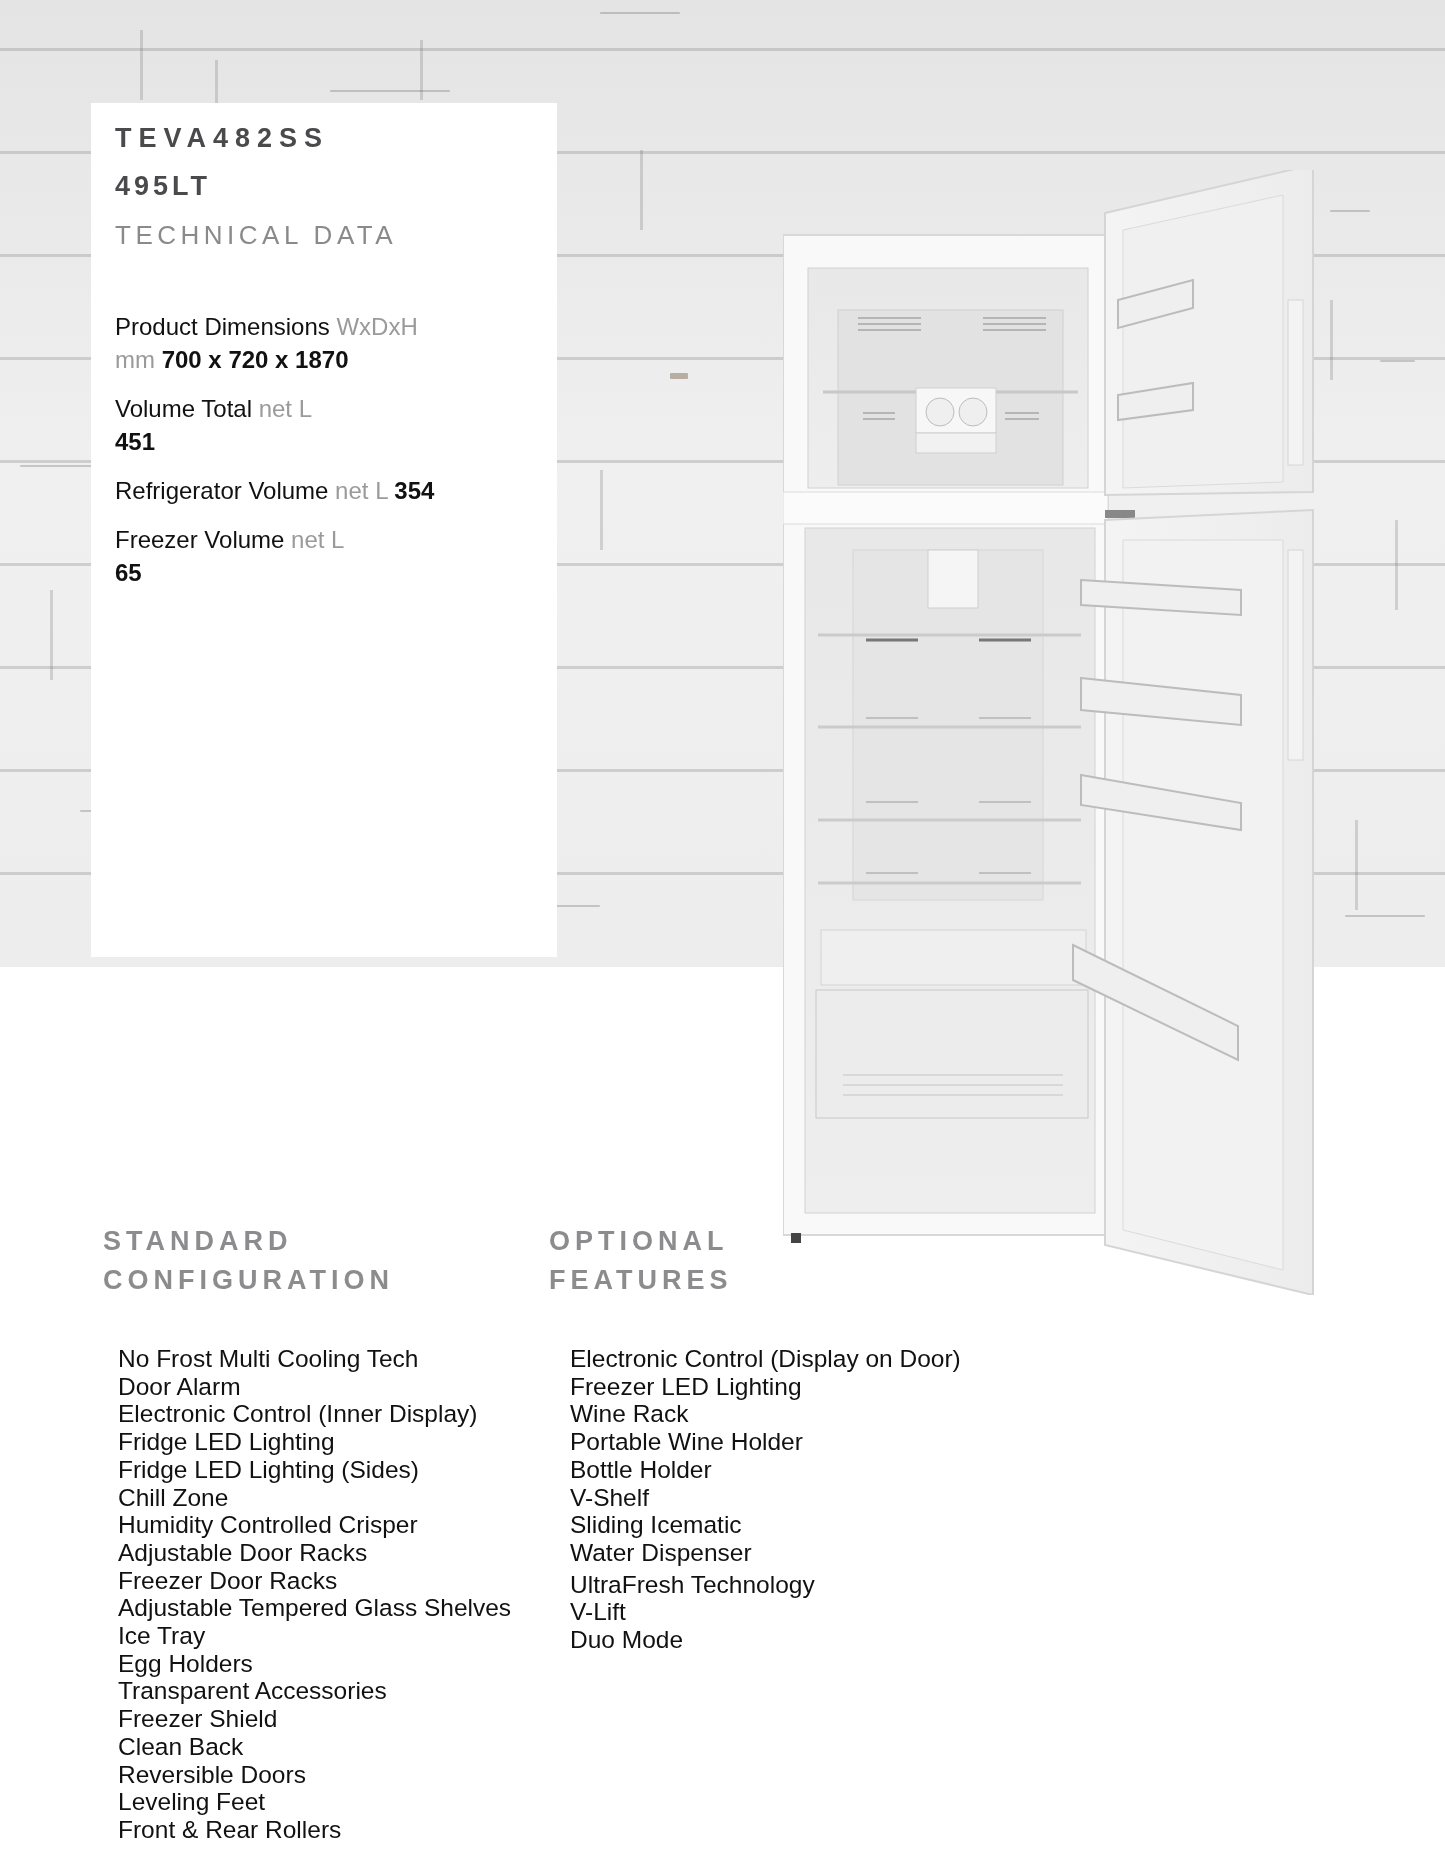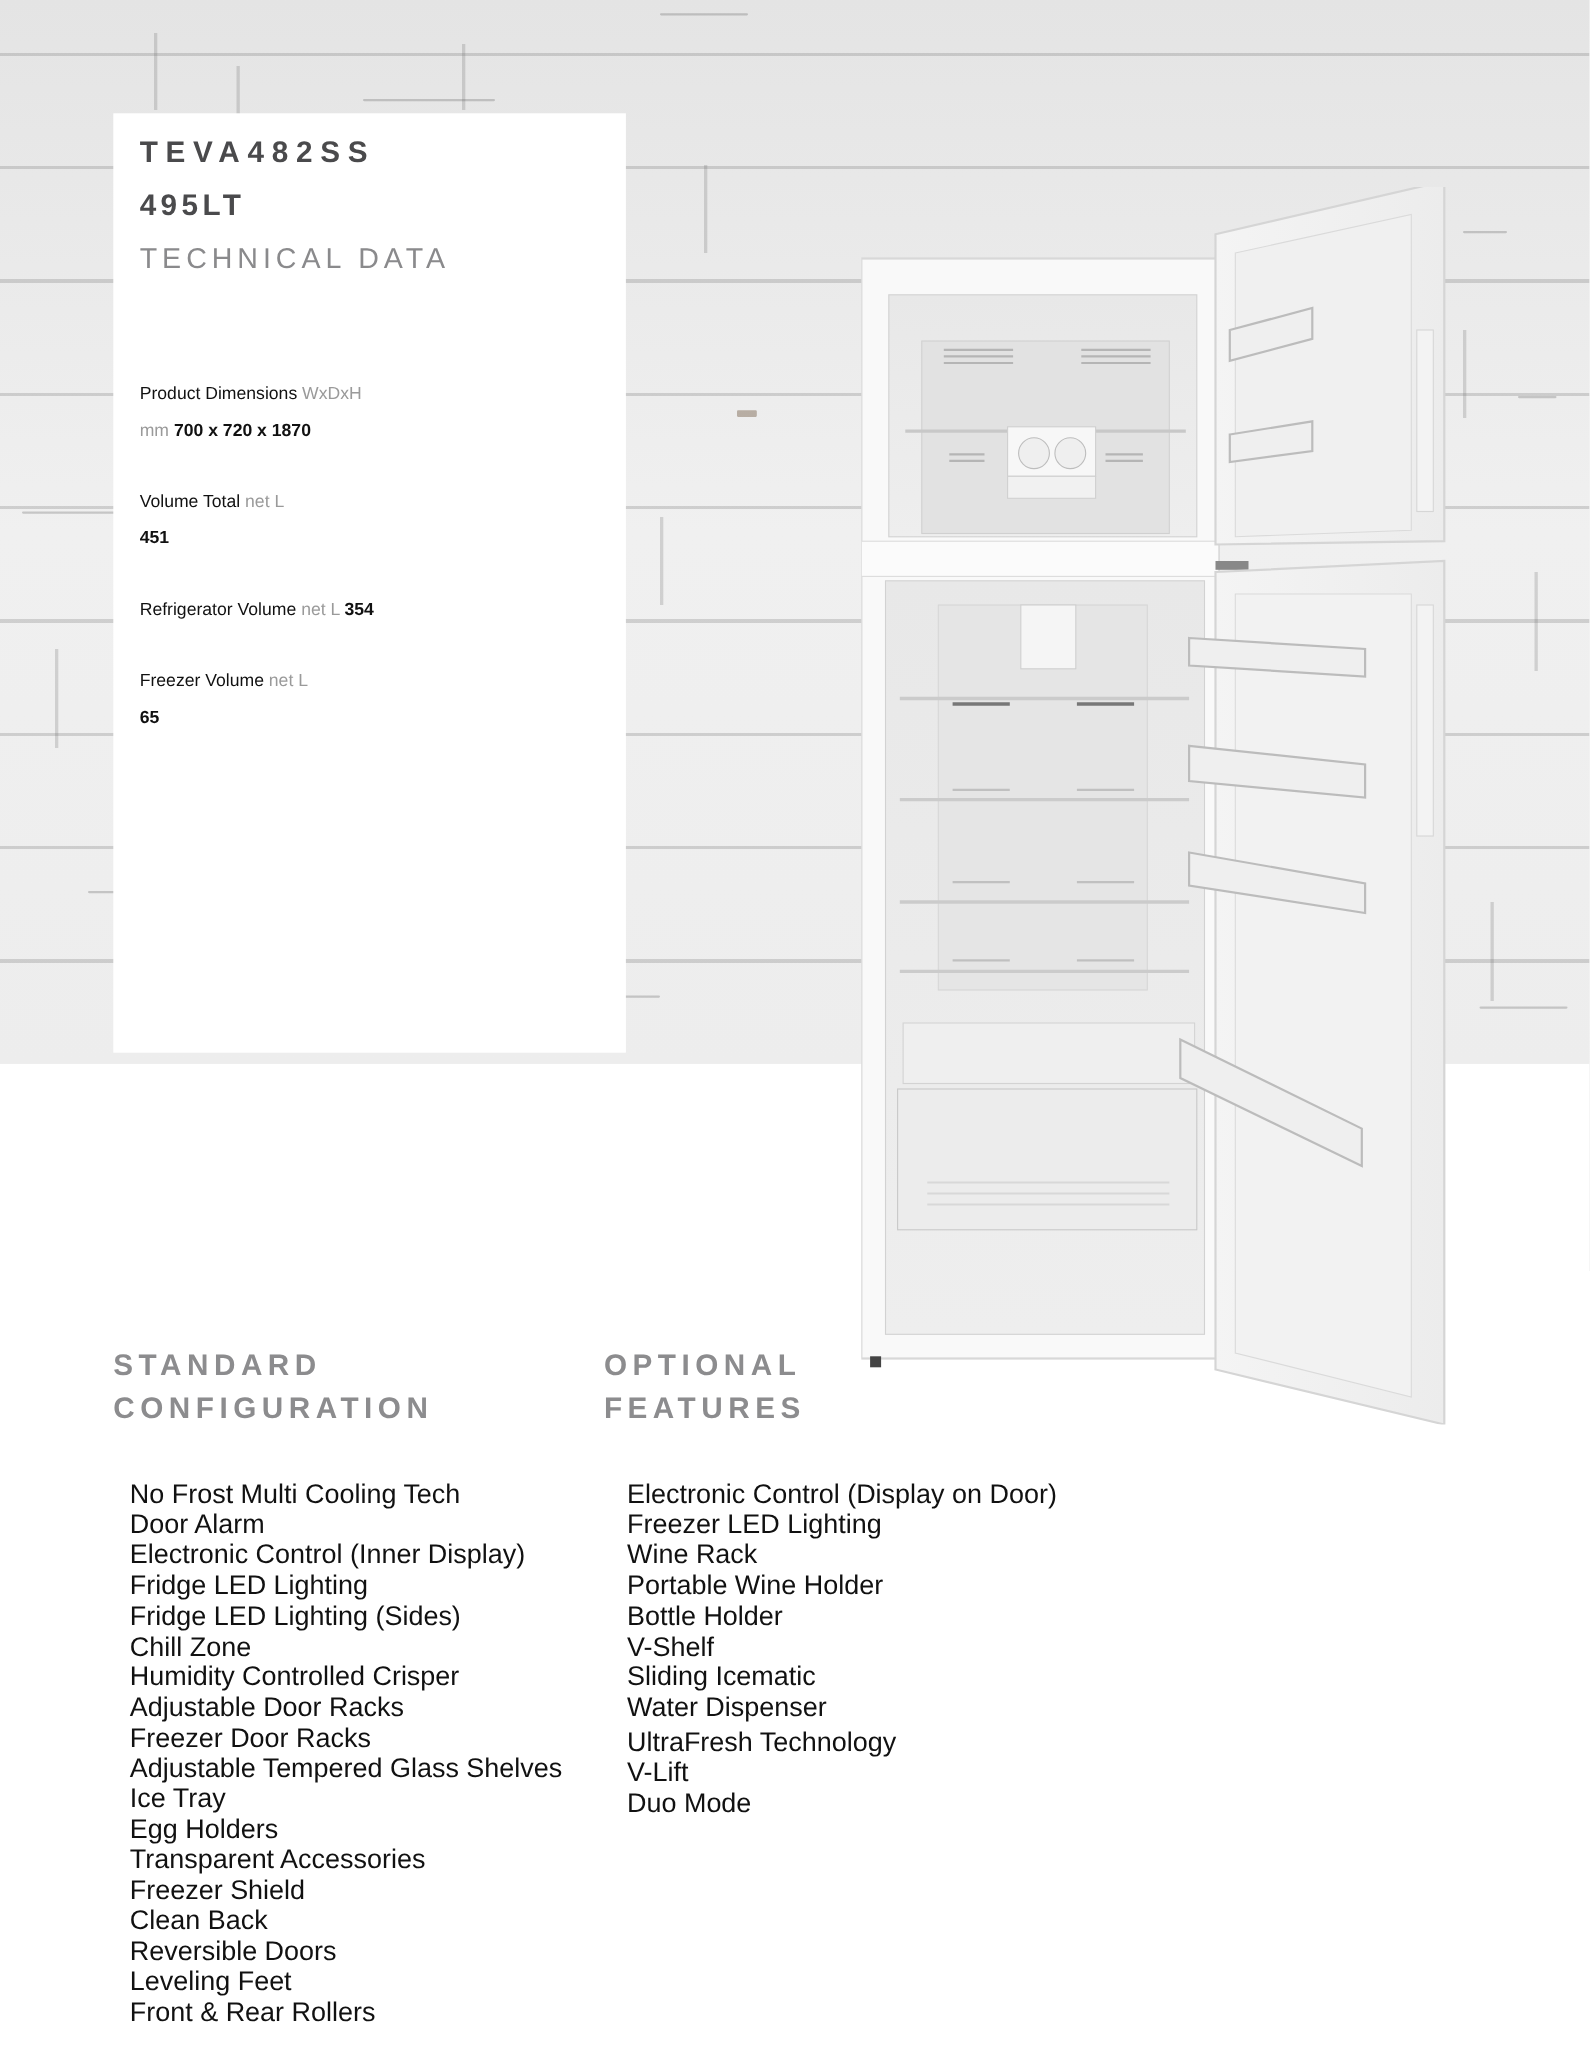--- a/index.html
+++ b/index.html
@@ -21,37 +21,37 @@
       overflow: hidden;
     }
     .brick-v {
       position: absolute; width: 3px; background: rgba(110,110,110,0.25);
     }
     .speck {
       position: absolute; height: 2px; background: rgba(90,90,90,0.28); border-radius: 1px;
     }
     
     .card {
-      position: absolute; left: 103px; top: 103px; width: 466px; height: 854px;
+      position: absolute; left: 91px; top: 103px; width: 466px; height: 854px;
       background: #ffffff;
     }
     .model {
       position: absolute; left: 24px; top: 20px;
       font-size: 27px; font-weight: bold; letter-spacing: 7px; color: #4a4a4c;
     }
     .capacity {
       position: absolute; left: 24px; top: 68px;
       font-size: 27px; font-weight: bold; letter-spacing: 4px; color: #4a4a4c;
     }
     .subtitle {
       position: absolute; left: 24px; top: 117px;
       font-size: 26px; letter-spacing: 4.5px; color: #8a8a8c;
     }
     .specs { position: absolute; left: 24px; top: 207px; width: 430px; }
-    .spec { font-size: 16px; line-height: 33px; margin-bottom: 16px; color: #111; margin-top: 32px; }
+    .spec { font-size: 24px; line-height: 33px; margin-bottom: 16px; color: #111; }
     .unit { color: #9a9a9a; }
     .val { font-weight: bold; }
     
     .fridge { position: absolute; left: 783px; top: 170px; width: 540px; height: 1125px; }
     
     .section-title {
       position: absolute; font-size: 27px; font-weight: bold;
       letter-spacing: 5px; line-height: 39px; color: #8c8c8e;
     }
     .list { position: absolute; margin: 15px; padding: 0; list-style: none; }

